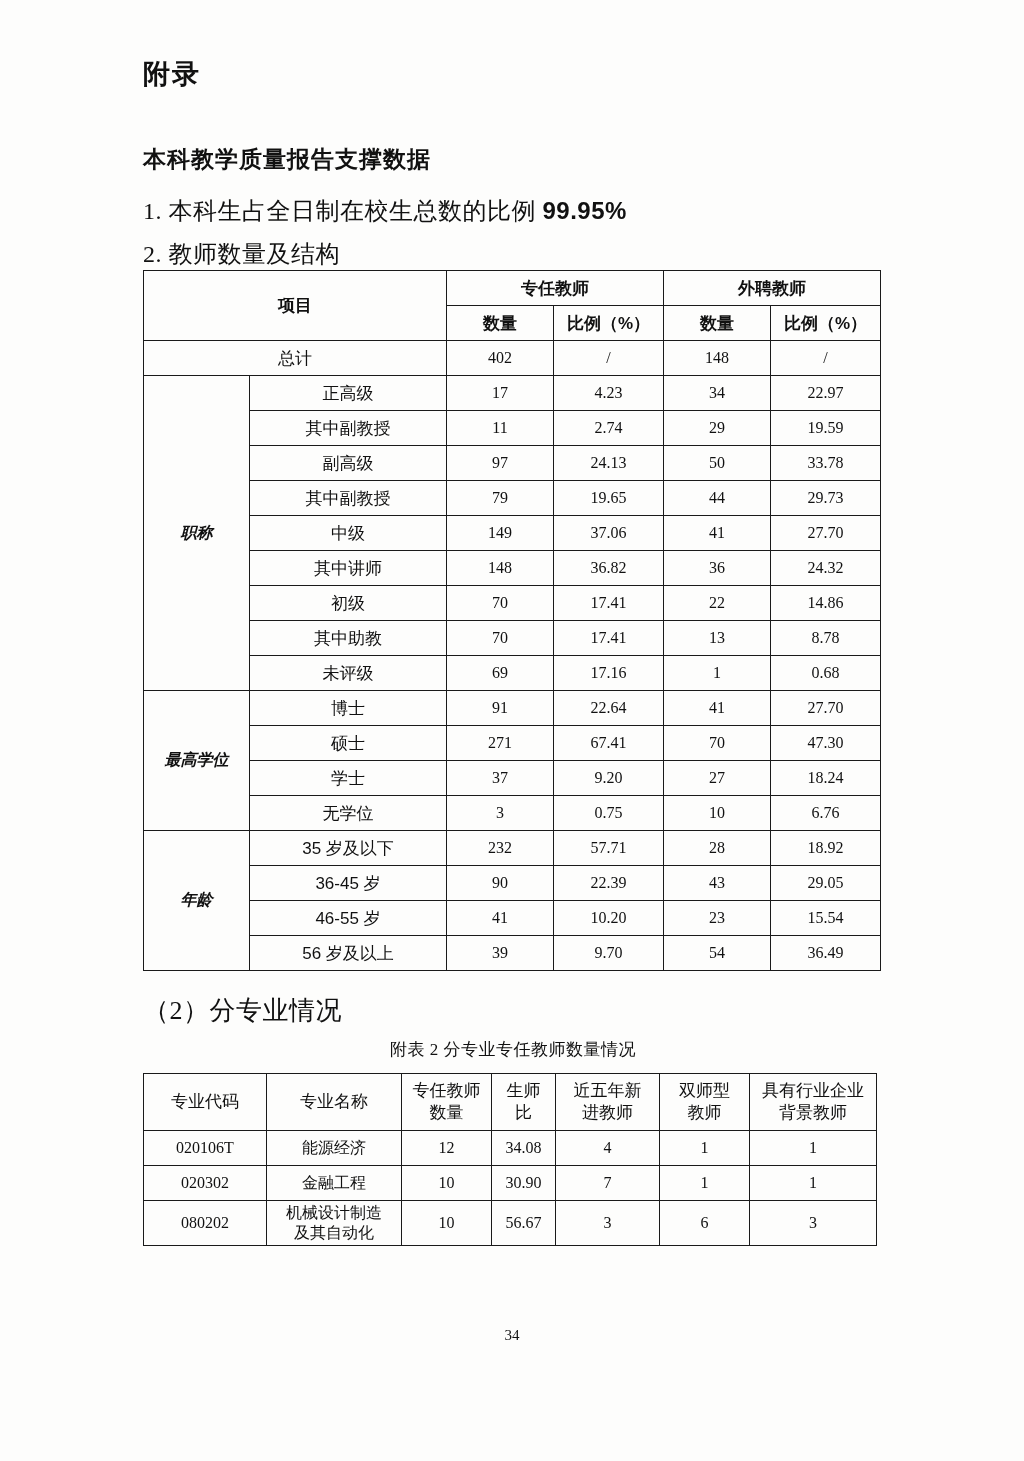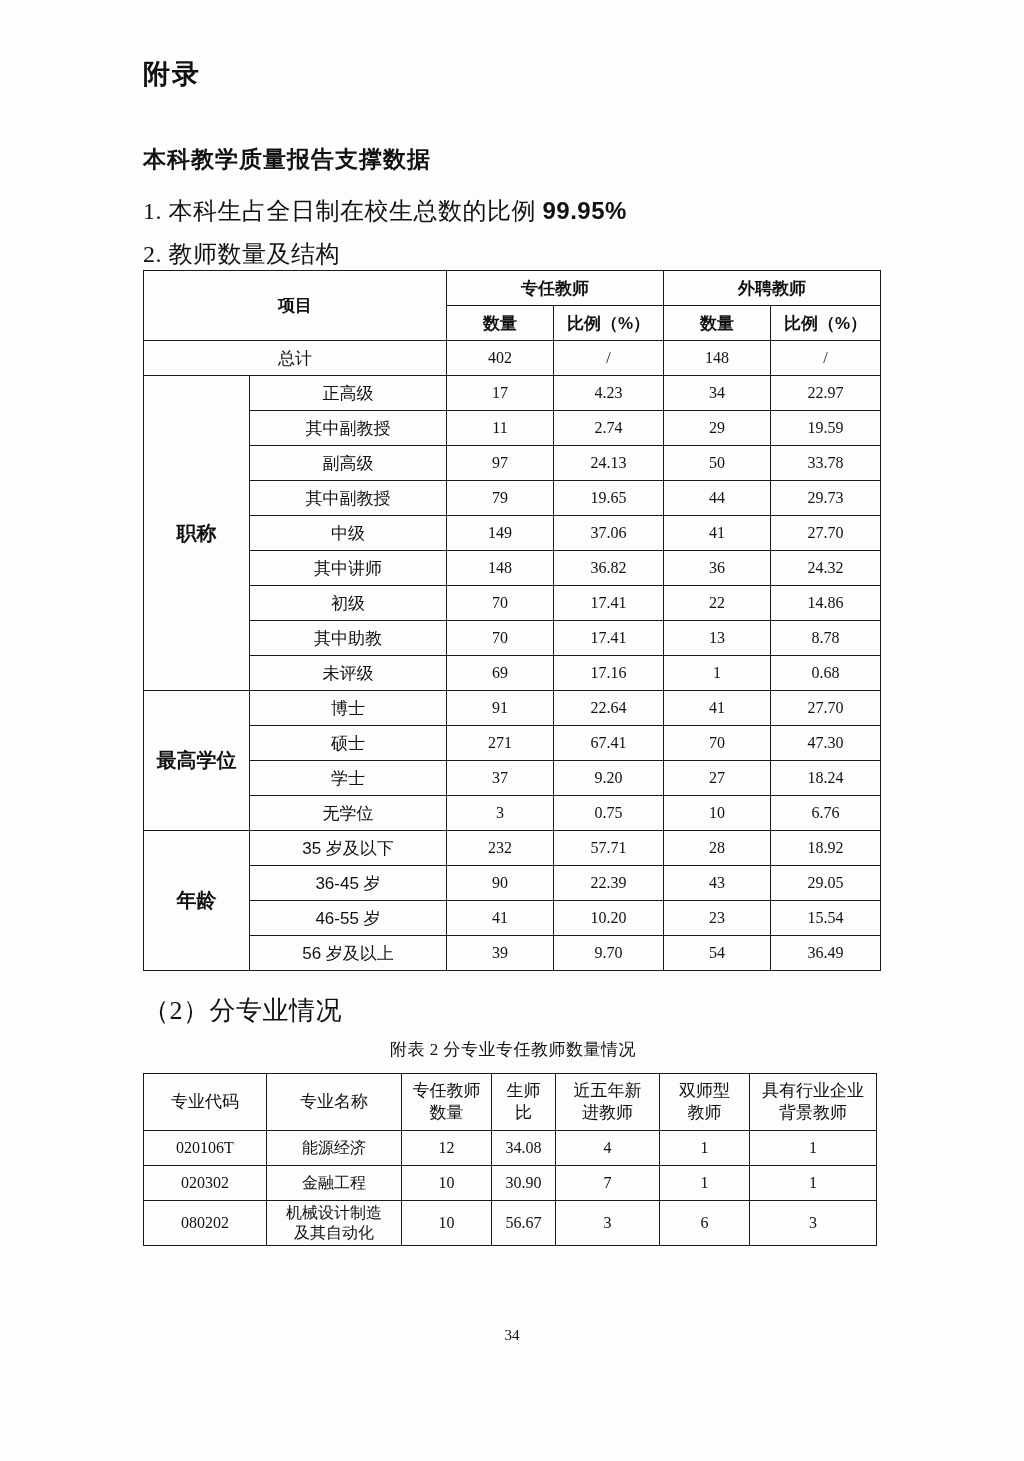--- a/index.html
+++ b/index.html
@@ -79,21 +79,22 @@
   table.t1 th {
     font-weight: bold;
     font-size: 17px;
   }
   table.t1 td.rowlabel {
     font-weight: normal;
     font-size: 17px;
   }
   table.t1 td.groupcell {
     font-weight: bold;
-    font-size: 20px;
+    font-size: 16px;
+    font-style: italic;
   }
   table.t1 td.num {
     font-family: "Liberation Serif", "DejaVu Serif", serif;
     font-size: 16px;
   }
   table.t2 {
     width: 733px;
     margin-top: 12px;
   }
   table.t2 td, table.t2 th {

